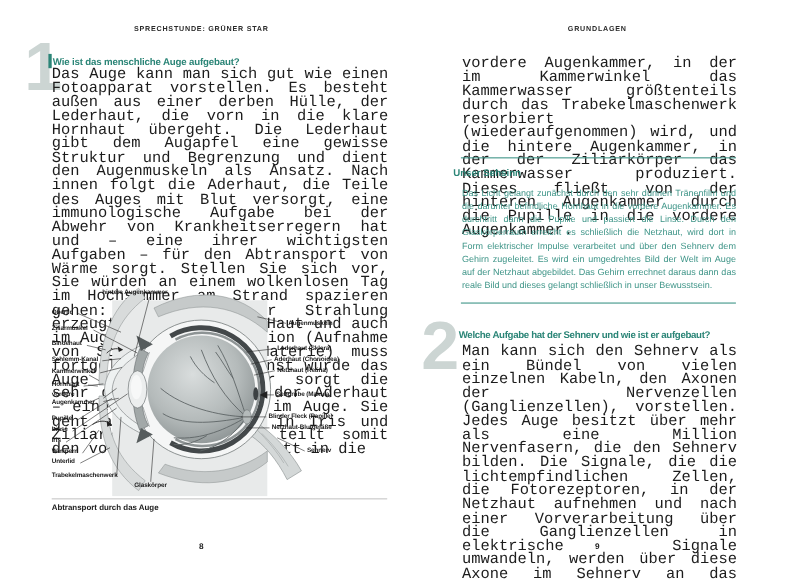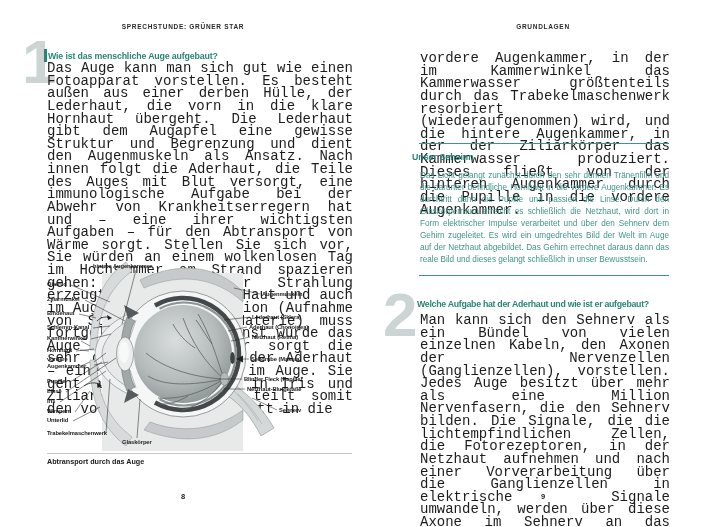--- a/index.html
+++ b/index.html
@@ -165,17 +165,17 @@
   <div class="folio" style="left:28px;width:310px;">8</div>
 
   <div class="body-serif" style="left:420px;top:52px;width:250px;">vordere Augenkammer, in der im Kammerwinkel das Kammerwasser größtenteils durch das Trabekelmaschenwerk resorbiert (wiederaufgenommen) wird, und die hintere Augenkammer, in der der Ziliarkörper das Kammerwasser produziert. Dieses fließt von der hinteren Augenkammer durch die Pupille in die vordere Augenkammer.</div>
 
   <div class="rule-teal" style="left:419px;top:143px;width:250px;background:#3f9588;"></div>
   <div class="box-heading" style="left:412px;top:152px;color:#2b8577;">Unser Sehsinn</div>
   <div class="box-body" style="left:420px;top:170px;width:249px;color:#3f9588;">Das Licht gelangt zunächst durch den sehr dünnen Tränenfilm und die darunter befindliche Hornhaut in die vordere Augenkammer. Es durchtritt dann die Pupille und passiert die Linse. Durch den Glaskörperraum erreicht es schließlich die Netzhaut, wird dort in Form elektrischer Impulse verarbeitet und über den Sehnerv dem Gehirn zugeleitet. Es wird ein umgedrehtes Bild der Welt im Auge auf der Netzhaut abgebildet. Das Gehirn errechnet daraus dann das reale Bild und dieses gelangt schließlich in unser Bewusstsein.</div>
   <div class="rule-teal" style="left:419px;top:275px;width:250px;background:#3f9588;"></div>
 
   <div class="big-num" style="left:383px;top:291px;">2</div>
-  <div class="sec-heading" style="left:417px;top:299px;color:#2b8577;letter-spacing:-.3px;">Welche Aufgabe hat der Aderhaut und wie ist er aufgebaut?</div>
+  <div class="sec-heading" style="left:417px;top:299px;color:#2b8577;letter-spacing:-.3px;">Welche Aufgabe hat der Sehnerv und wie ist er aufgebaut?</div>
   <div class="body-serif" style="left:420px;top:314px;width:250px;">Man kann sich den Sehnerv als ein Bündel von vielen einzelnen Kabeln, den Axonen der Nervenzellen (Ganglienzellen), vorstellen. Jedes Auge besitzt über mehr als eine Million Nervenfasern, die den Sehnerv bilden. Die Signale, die die lichtempfindlichen Zellen, die Fotorezeptoren, in der Netzhaut aufnehmen und nach einer Vorverarbeitung über die Ganglienzellen in elektrische Signale umwandeln, werden über diese Axone im Sehnerv an das Gehirn weitergeleitet. Dort werden sie verarbeitet und dem Bewusstsein zugeleitet. Interessant ist, dass bereits in der Netzhaut selbst eine Vorverarbeitung dieser Signale stattfindet. Dadurch werden Kontraste verstärkt und die Lichtempfindlichkeit der Zellen kann sich der Umgebungshelligkeit anpassen.</div>
 
   <div class="folio" style="left:410px;width:266px;">9</div>
 </div>
 
 </body></html>

